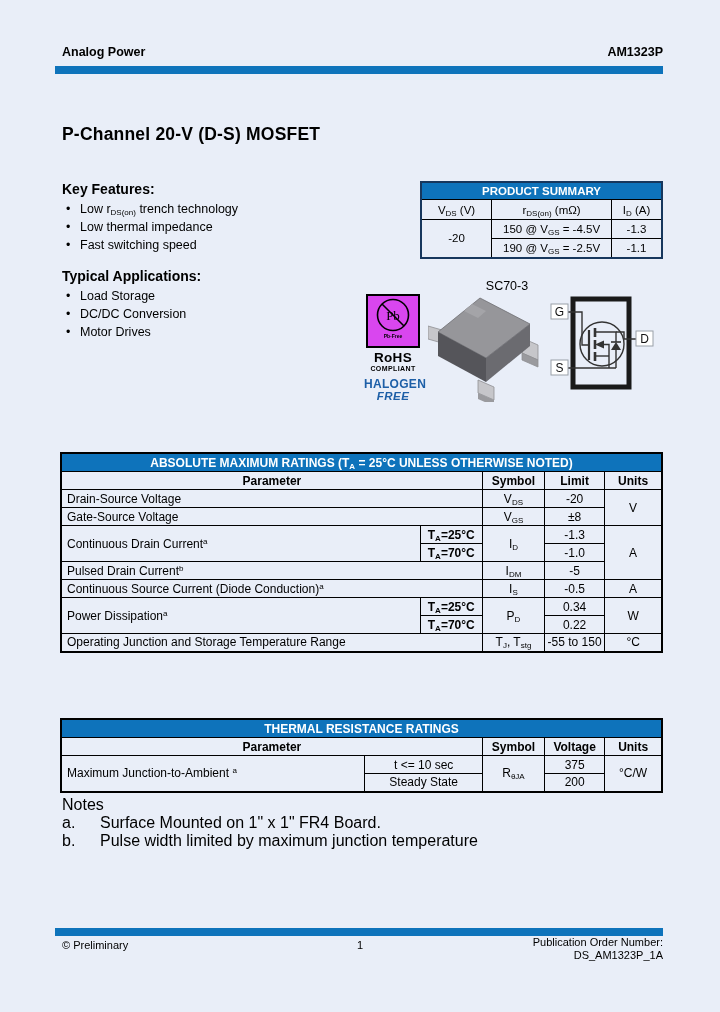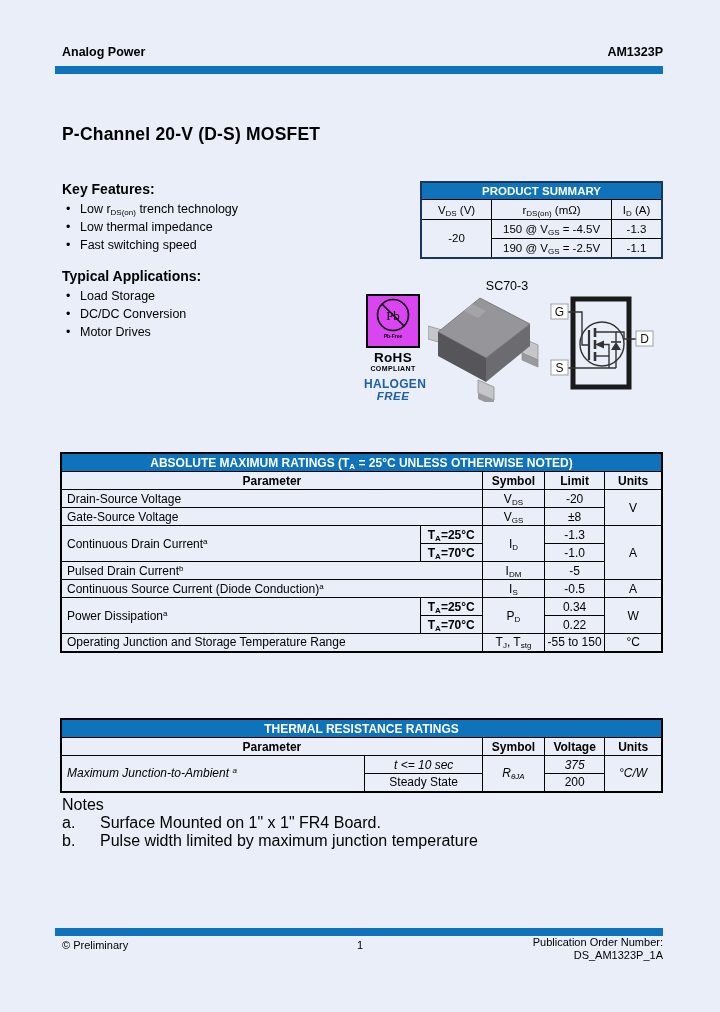--- a/index.html
+++ b/index.html
@@ -265,21 +265,21 @@
     <tbody>
         <tr>
           <td colspan="5" class="ttl" style="height:17px;">THERMAL RESISTANCE RATINGS</td>
         </tr>
     <tr style="height:18px;">
       <th colspan="2">Parameter</th>
       <th>Symbol</th>
       <th>Voltage</th>
       <th>Units</th>
     </tr>
-    <tr style="height:18px;font-style:italic;">
+    <tr style="height:18px;">
       <td rowspan="2" class="pl"><span>Maximum Junction-to-Ambient</span> <sup class="nt">a</sup></td>
       <td>t &lt;= 10 sec</td>
       <td rowspan="2"><span>R</span><sub class="sm">θJA</sub></td>
       <td>375</td>
       <td rowspan="2">°C/W</td>
     </tr>
     <tr style="height:18px;">
       <td>Steady State</td>
       <td>200</td>
     </tr>

